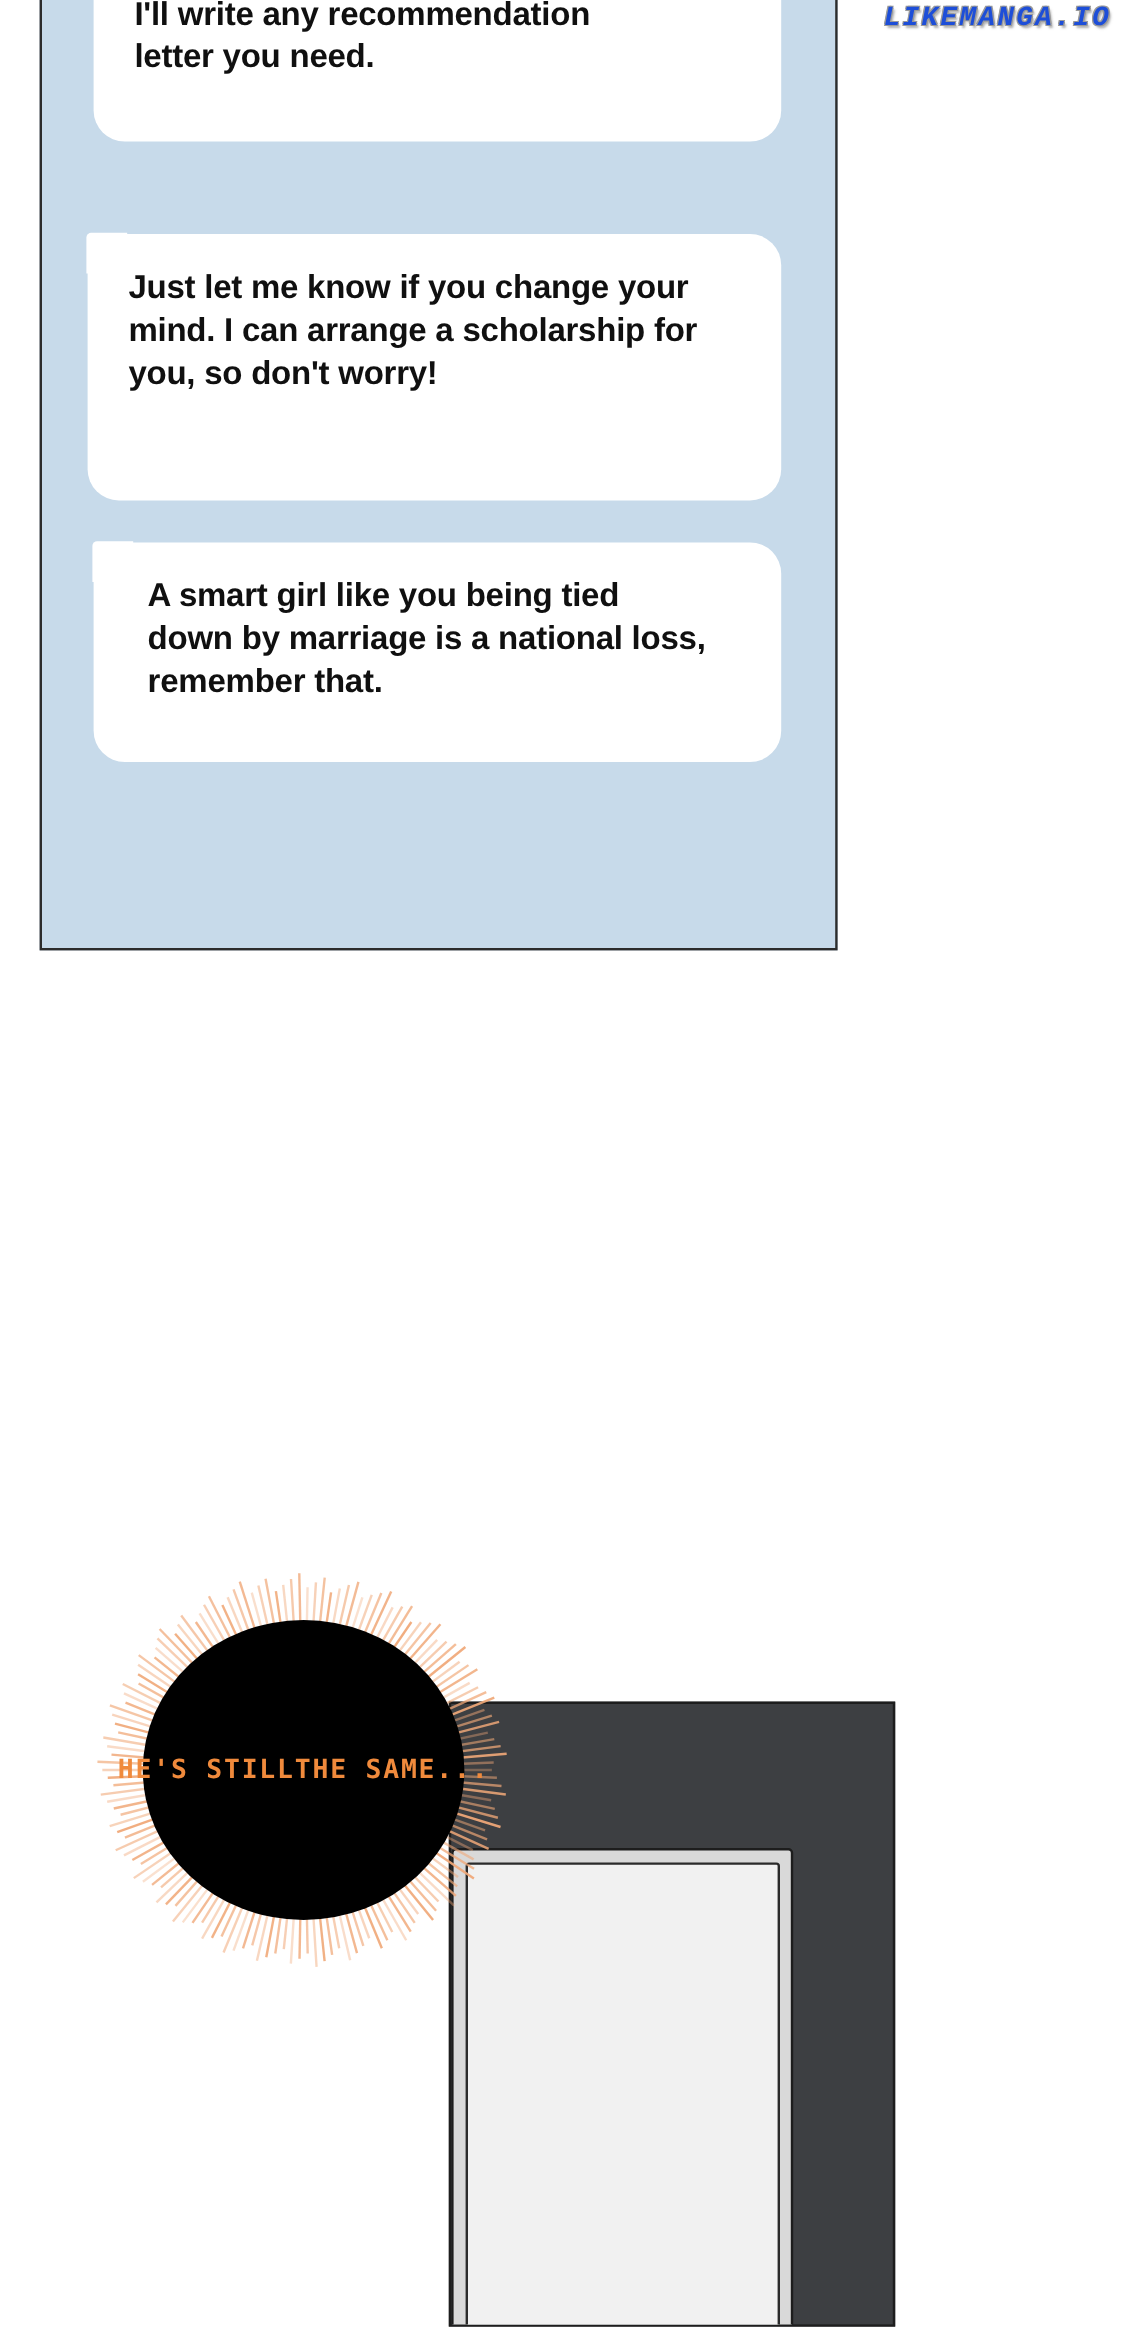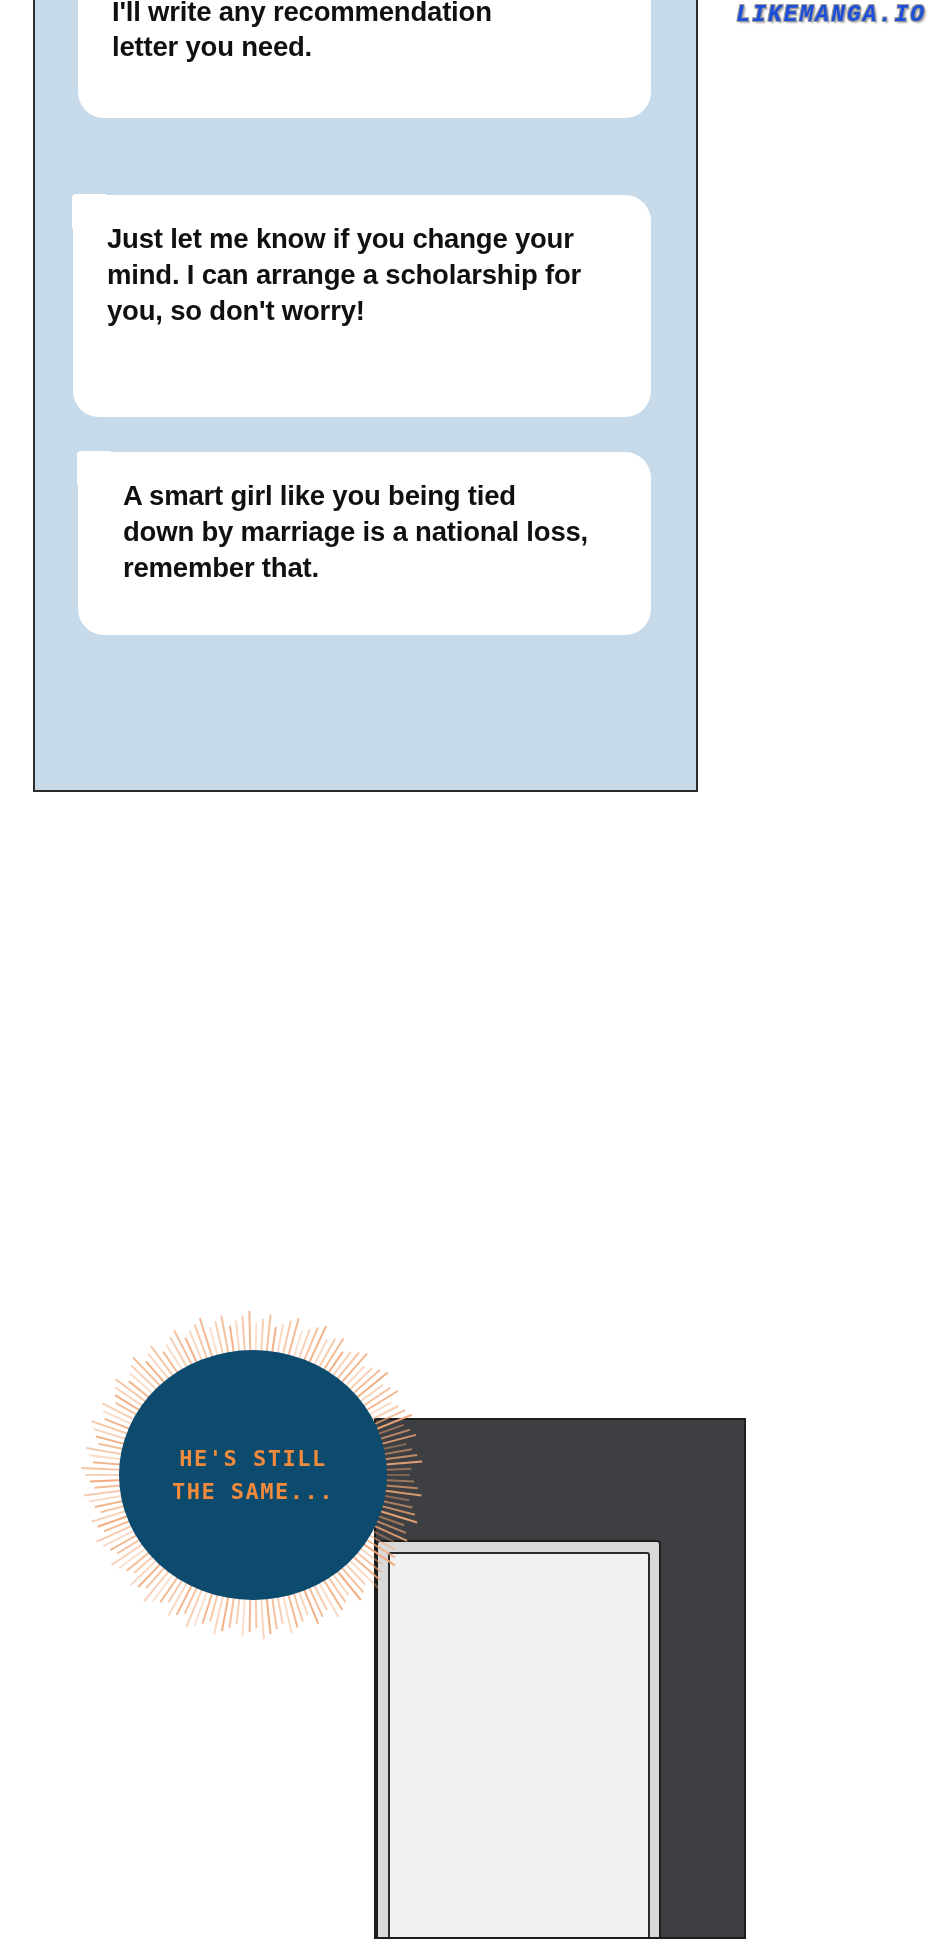--- a/index.html
+++ b/index.html
@@ -111,24 +111,24 @@
     width: 350px;
     height: 340px;
   }
   .burst-core {
     position: absolute;
     left: 50%;
     top: 50%;
     transform: translate(-50%,-50%);
     width: 268px;
     height: 250px;
-    background: #0c4a6e;
+    background: #000000;
     border-radius: 50%;
     display: flex;
-    flex-direction: column;
+    flex-direction: row;
     align-items: center;
     justify-content: center;
   }
   .burst-core .line {
     font-family: "DejaVu Sans Mono", monospace;
     font-size: 22px;
     font-weight: bold;
     color: #f08a3c;
     letter-spacing: 1.5px;
     white-space: pre;

